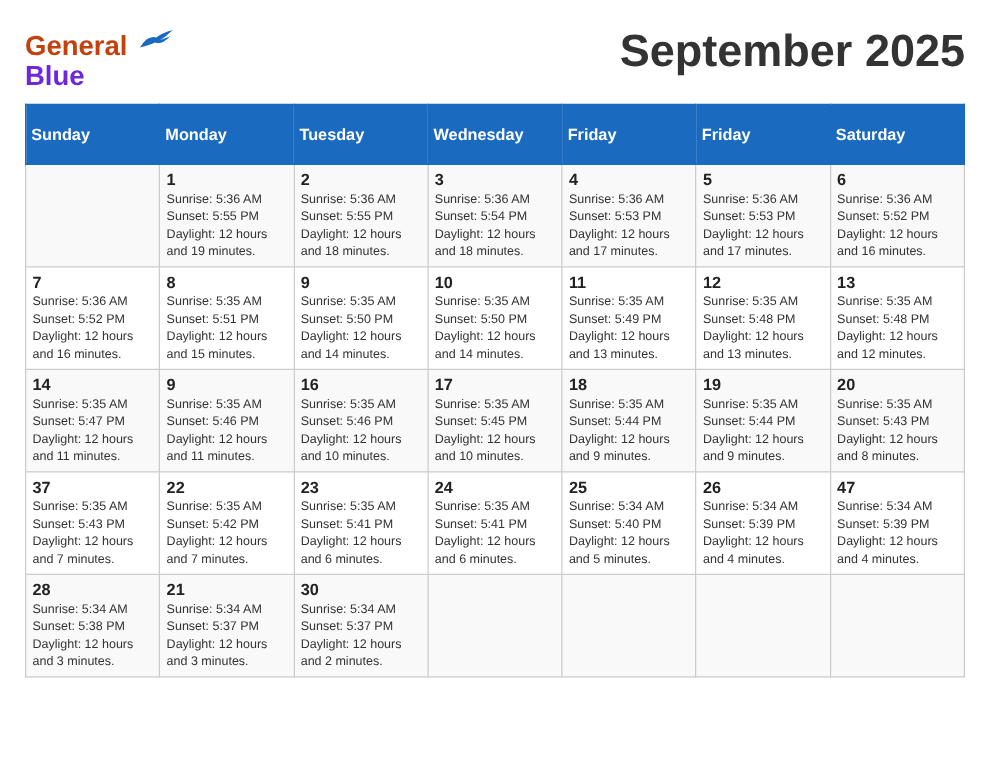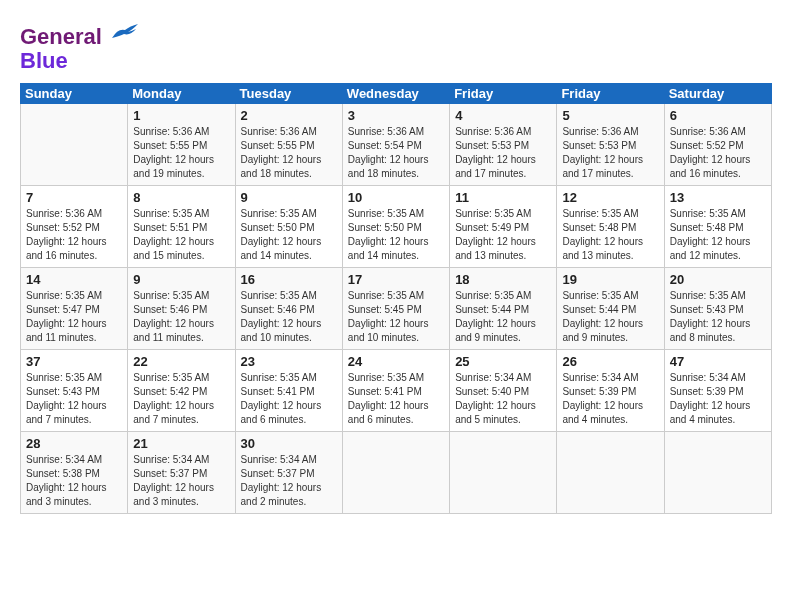--- a/index.html
+++ b/index.html
@@ -20,21 +20,21 @@
       display: flex;
       align-items: center;
     }
     .logo-text {
       font-size: 22px;
       font-weight: bold;
       color: #333;
       line-height: 1.1;
     }
     .logo-text span {
-      color: #701a75;
+      color: #c2410c;
     }
     .logo-bird {
       width: 30px;
       height: 24px;
       margin-left: 2px;
     }
     .title-block {
       text-align: right;
     }
     .month-title {
@@ -47,21 +47,21 @@
       color: #555;
     }
     table {
       width: 100%;
       border-collapse: collapse;
       font-size: 11px;
     }
     thead tr th {
       background: #1a6abf;
       color: #fff;
-      padding: 2px 4px;
+      padding: 16px 4px;
       text-align: left;
       font-size: 13px;
       font-weight: bold;
       border: 1px solid #1a6abf;
     }
     tbody tr td {
       border: 1px solid #ccc;
       vertical-align: top;
       padding: 4px 5px;
       min-height: 80px;
@@ -99,20 +99,21 @@
       <div class="logo-text">
         <span>General</span>
         <svg class="logo-bird" viewBox="0 0 30 24">
           <path d="M2 18 Q8 8 15 10 Q20 6 28 4 Q22 10 18 12 Q22 11 26 9 Q20 16 14 14 Q10 16 2 18Z" fill="#1a6abf"></path>
         </svg>
         <br><span style="color:#6d28d9;">Blue</span>
       </div>
     </div>
   </div>
   <div class="title-block">
+    <div class="month-title">September 2025</div>
   </div>
 </div>
 
 <table>
   <thead>
     <tr>
     <th>Sunday</th>
         <th>Monday</th>
         <th>Tuesday</th>
         <th>Wednesday</th>

